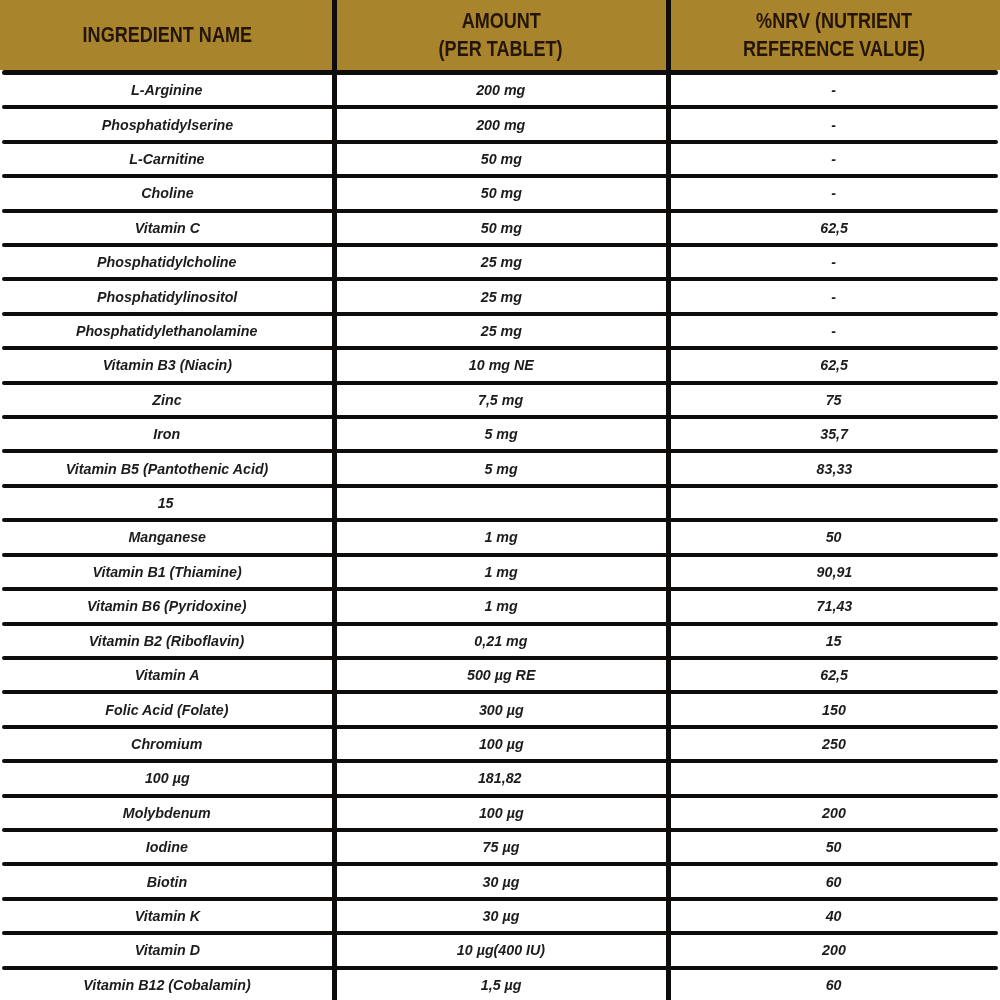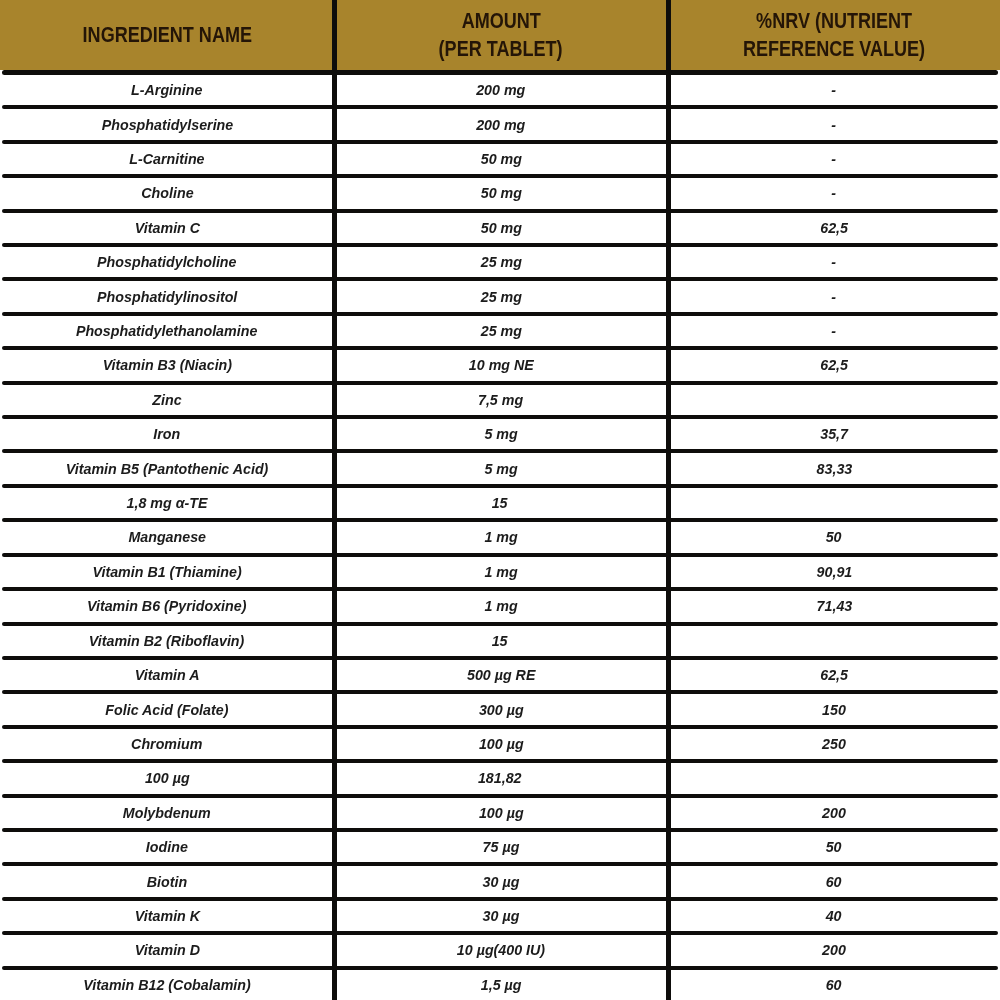--- a/index.html
+++ b/index.html
@@ -218,20 +218,23 @@
       </div>
     </div>
   <div class="hline thin"></div>
     <div class="row">
       <div class="cell c1">
         <span class="cell-txt">Zinc</span>
       </div>
       <div class="cell c2">
         <span class="cell-txt">7,5 mg</span>
       </div>
+      <div class="cell c3">
+        <span class="cell-txt">75</span>
+      </div>
     </div>
   <div class="hline thin"></div>
     <div class="row">
       <div class="cell c1">
         <span class="cell-txt">Iron</span>
       </div>
       <div class="cell c2">
         <span class="cell-txt">5 mg</span>
       </div>
       <div class="cell c3">
@@ -245,23 +248,20 @@
       </div>
       <div class="cell c2">
         <span class="cell-txt">5 mg</span>
       </div>
       <div class="cell c3">
         <span class="cell-txt">83,33</span>
       </div>
     </div>
   <div class="hline thin"></div>
     <div class="row">
-      <div class="cell c2">
-        <span class="cell-txt">1,8 mg α-TE</span>
-      </div>
       <div class="cell c3">
         <span class="cell-txt">15</span>
       </div>
     </div>
   <div class="hline thin"></div>
     <div class="row">
       <div class="cell c1">
         <span class="cell-txt">Manganese</span>
       </div>
       <div class="cell c2">
@@ -293,20 +293,23 @@
       </div>
       <div class="cell c3">
         <span class="cell-txt">71,43</span>
       </div>
     </div>
   <div class="hline thin"></div>
     <div class="row">
       <div class="cell c1">
         <span class="cell-txt">Vitamin B2 (Riboflavin)</span>
       </div>
+      <div class="cell c2">
+        <span class="cell-txt">0,21 mg</span>
+      </div>
       <div class="cell c3">
         <span class="cell-txt">15</span>
       </div>
     </div>
   <div class="hline thin"></div>
     <div class="row">
       <div class="cell c1">
         <span class="cell-txt">Vitamin A</span>
       </div>
       <div class="cell c2">

